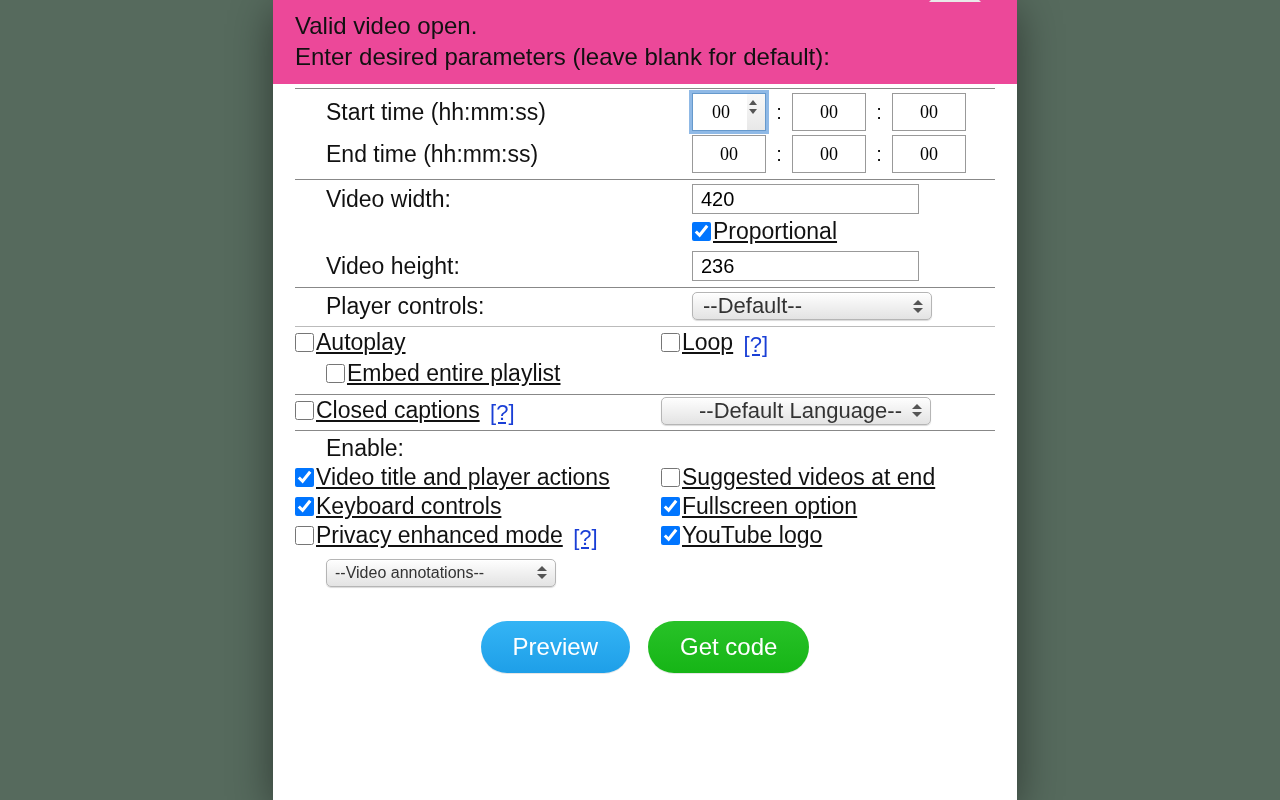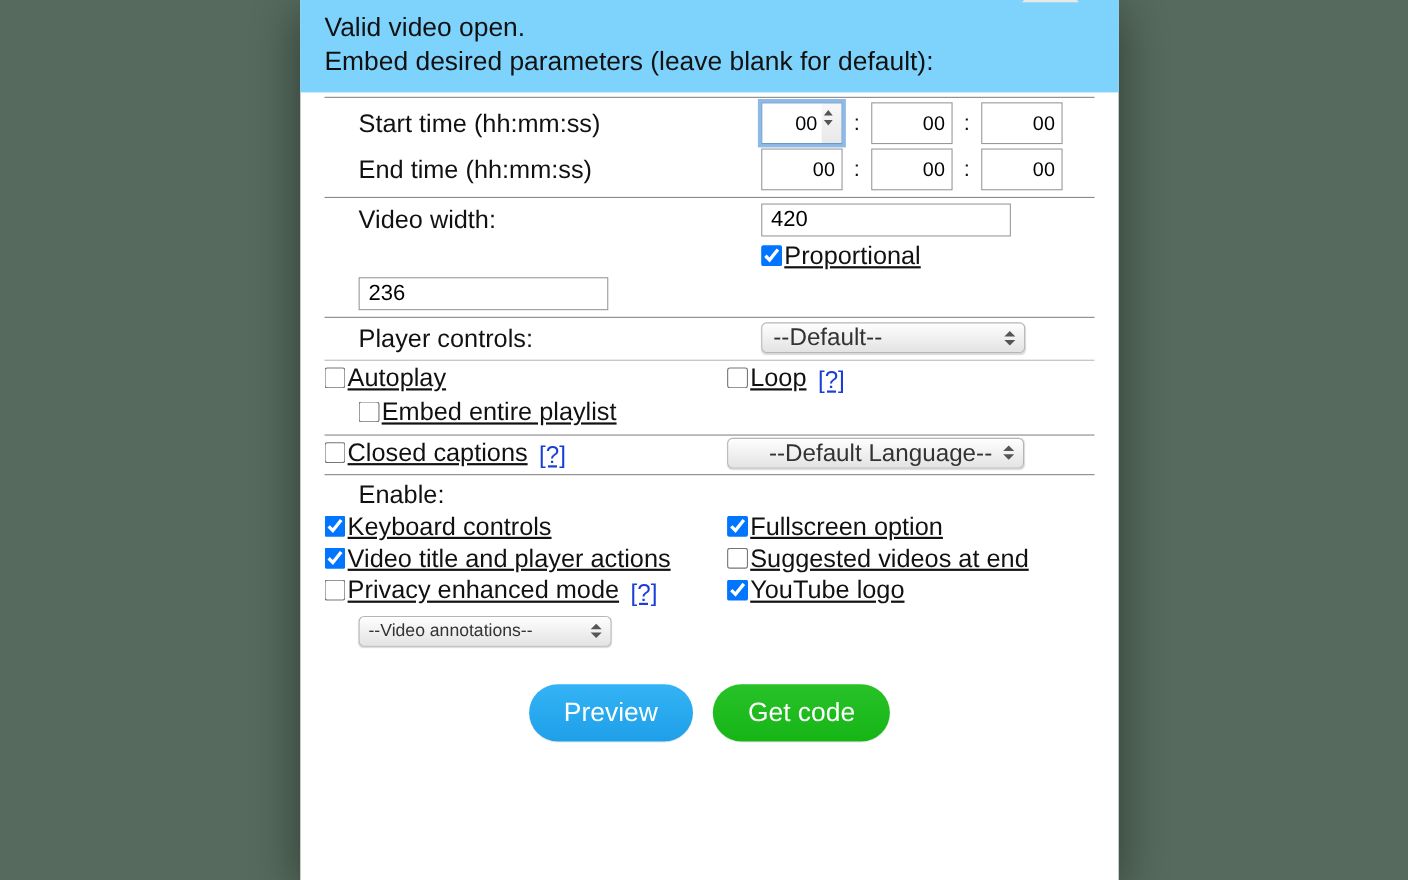--- a/index.html
+++ b/index.html
@@ -26,21 +26,21 @@
     content: "";
     position: absolute;
     top: -24px;
     right: 36px;
     width: 0; height: 0;
     border-left: 26px solid transparent;
     border-right: 26px solid transparent;
     border-bottom: 26px solid #e9e9e9;
   }
   .header {
-    background: #7dd3fc;
+    background: #ec4899;
     padding: 10px 22px 12px 22px;
     font-size: 24px;
     line-height: 1.3;
   }
   .body {
     padding: 0 22px 20px 22px;
   }
   .row {
     display: flex;
     align-items: center;
@@ -67,23 +67,23 @@
     align-items: center;
     gap: 4px;
   }
   .timebox {
     width: 74px;
     height: 28px;
     border: 1px solid #999;
     border-radius: 0;
     padding: 18px 6px;
     font-size: 18px;
-    font-family: Liberation Sans, sans-serif;
+    font-family: Liberation Serif, serif;
     background: #fff;
-    text-align: right;
+    text-align: center;
   }
   .timebox.number {
     width: 74px;
     padding-right: 22px;
     background-image: linear-gradient(#f8f8f8,#e8e8e8);
     background-size: 18px 100%;
     background-position: right center;
     background-repeat: no-repeat;
   }
   .timebox.focused {
@@ -199,21 +199,21 @@
   .btn-green { background: linear-gradient(#28c228,#16b516); }
   .small-select { min-width: 220px; font-size: 16px; padding-left:8px;}
 </style>
 </head>
 <body>
 
 <div class="panel">
 
   <div class="header">
     <div>Valid video open.</div>
-    <div>Embed desired parameters (leave blank for default):</div>
+    <div>Enter desired parameters (leave blank for default):</div>
   </div>
 
   <div class="body">
     <div class="sep"></div>
 
     <div class="row">
       <div class="label-col">Start time (hh:mm:ss)</div>
       <div class="ctrl-col time-inputs">
         <span class="stepper-wrap">
           <input class="timebox number focused" value="00" style="">
@@ -253,20 +253,21 @@
       <div class="label-col"></div>
       <div class="ctrl-col">
         <label class="cb-lbl">
           <input type="checkbox" class="cb" checked="" style="">
           <span>Proportional</span>
         </label>
       </div>
     </div>
 
     <div class="row">
+      <div class="label-col">Video height:</div>
       <div class="ctrl-col">
         <input class="txtbox" value="236" style="">
       </div>
     </div>
 
     <div class="sep"></div>
 
     <div class="row">
       <div class="label-col">Player controls:</div>
       <div class="ctrl-col">
@@ -329,42 +330,42 @@
     <div class="sep"></div>
 
     <div class="row">
       <div>Enable:</div>
     </div>
 
     <div class="two-col">
       <div class="left">
         <label class="cb-lbl">
           <input type="checkbox" class="cb" checked="" style="">
+          <span>Video title and player actions</span>
+        </label>
+      </div>
+      <div class="right">
+        <label class="cb-lbl">
+          <input type="checkbox" class="cb" style="">
+          <span>Suggested videos at end</span>
+        </label>
+      </div>
+    </div>
+
+    <div class="two-col">
+      <div class="left">
+        <label class="cb-lbl">
+          <input type="checkbox" class="cb" checked="" style="">
           <span>Keyboard controls</span>
         </label>
       </div>
       <div class="right">
         <label class="cb-lbl">
           <input type="checkbox" class="cb" checked="" style="">
           <span>Fullscreen option</span>
-        </label>
-      </div>
-    </div>
-
-    <div class="two-col">
-      <div class="left">
-        <label class="cb-lbl">
-          <input type="checkbox" class="cb" checked="" style="">
-          <span>Video title and player actions</span>
-        </label>
-      </div>
-      <div class="right">
-        <label class="cb-lbl">
-          <input type="checkbox" class="cb" style="">
-          <span>Suggested videos at end</span>
         </label>
       </div>
     </div>
 
     <div class="two-col">
       <div class="left">
         <label class="cb-lbl">
           <input type="checkbox" class="cb" style="">
           <span>Privacy enhanced mode</span>
         </label>

